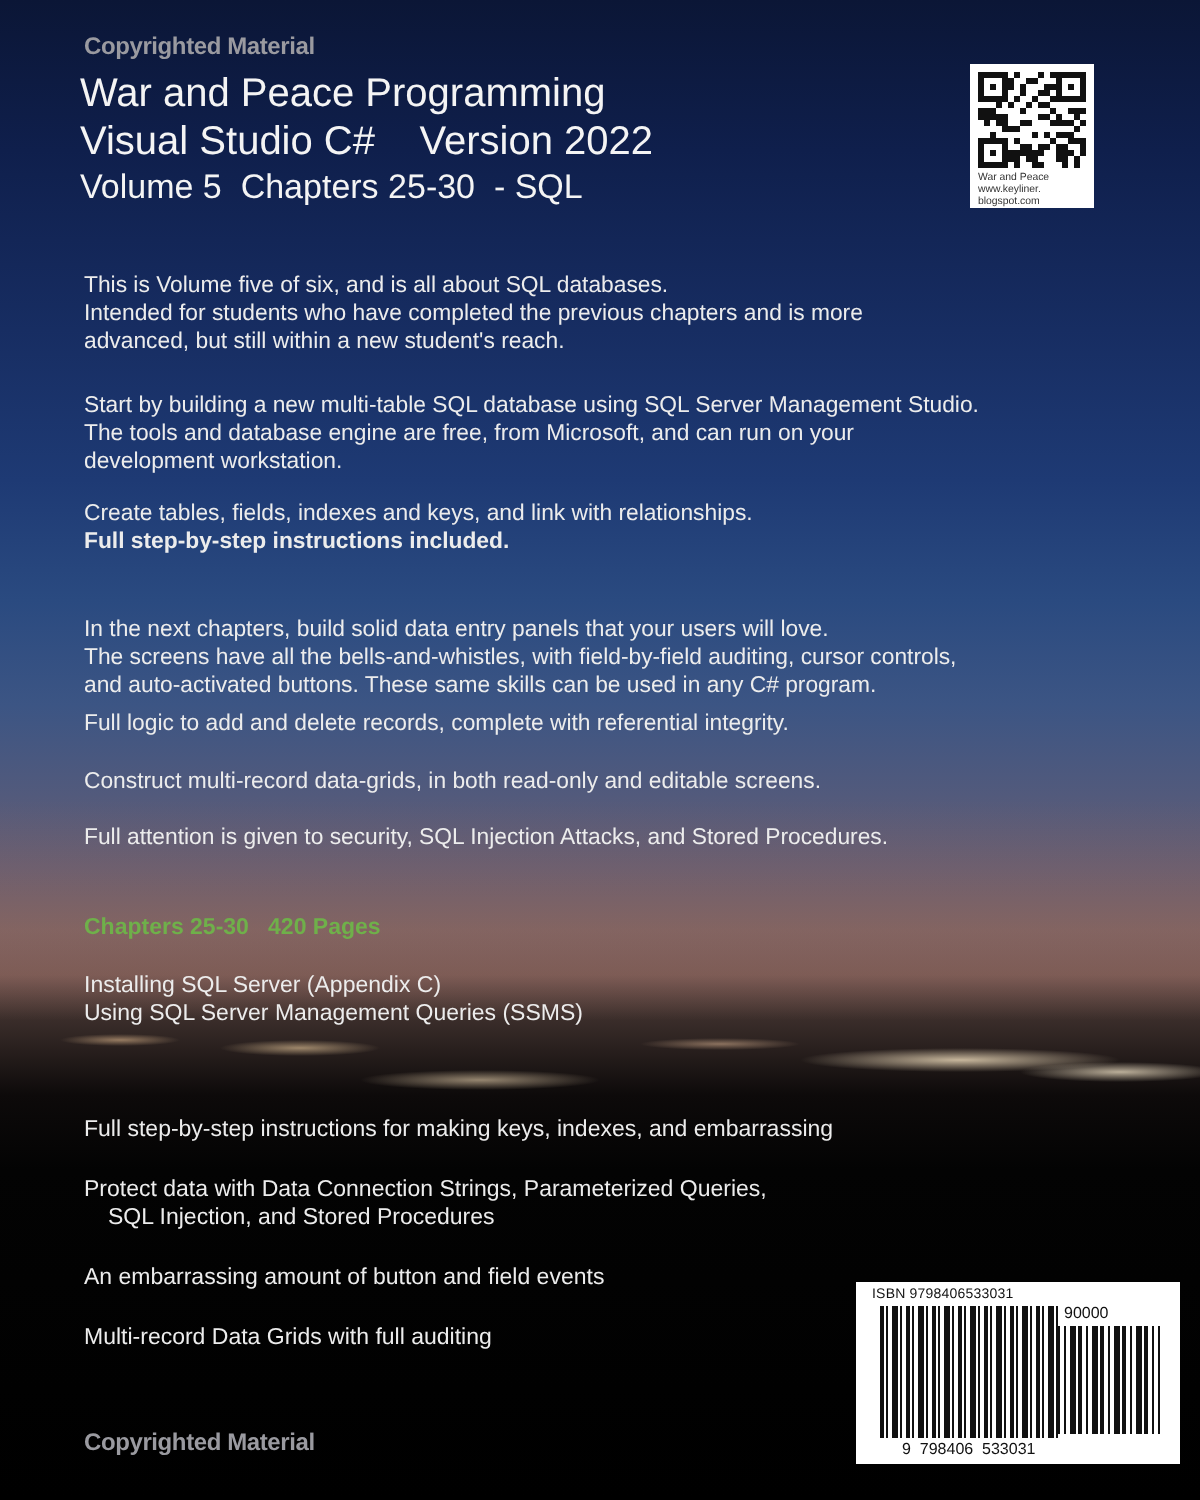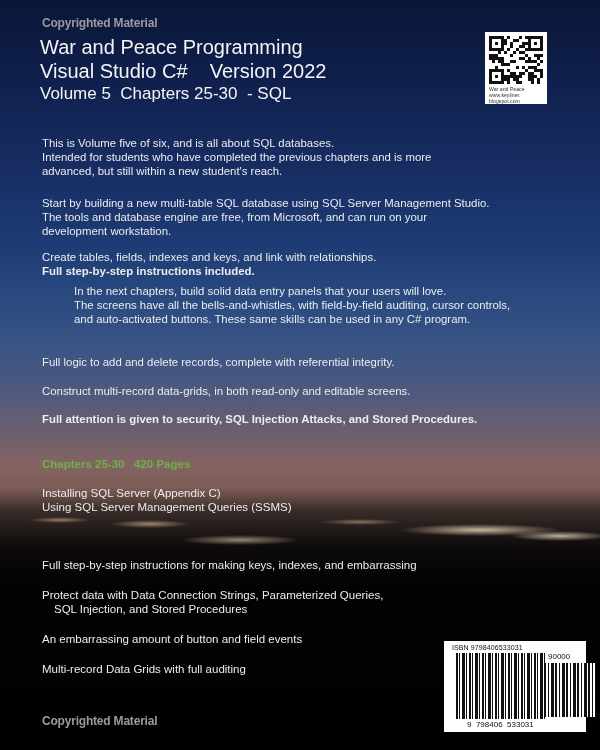--- a/index.html
+++ b/index.html
@@ -83,42 +83,42 @@
     .body-text {
       position: absolute; left: 42px;
       font-size: 11.4px; line-height: 14px; color: #ececec;
     }
     .body-text p { margin: 0; }
     .body-text .bold { font-weight: bold; }
 
     .p1 { top: 136px; }
     .p2 { top: 196px; }
     .p3 { top: 250px; }
-    .p4 { top: 284px; margin-left: 32px; }
+    .p4 { top: 308px; }
     .p5 { top: 355px; }
     .p6 { top: 384px; }
-    .p7 { top: 412px; font-weight: bold; }
+    .p7 { top: 412px; }
 
     .chapters {
       position: absolute; left: 42px; top: 458px;
       font-size: 11.5px; font-weight: bold; color: #6fb04a;
       white-space: pre;
     }
     .install-list { position: absolute; left: 42px; top: 486px; font-size: 11.5px; line-height: 14px; color: #ececec; }
 
     .features { position: absolute; left: 42px; font-size: 11.5px; line-height: 14px; color: #ececec; }
     .f1 { top: 558px; }
     .f2 { top: 588px; }
     .f2 .indent { padding-left: 12px; }
     .f3 { top: 632px; }
     .f4 { top: 662px; text-align: right; }
 
     .barcode-box {
-      position: absolute; left: 444px; top: 641px;
-      width: 142px; height: 91px;
+      position: absolute; left: 428px; top: 641px;
+      width: 162px; height: 91px;
       background: #fff;
       color: #111;
     }
     .isbn-label {
       position: absolute; left: 8px; top: 3px;
       font-size: 7px; color: #111; letter-spacing: 0.1px;
     }
     .price-label {
       position: absolute; left: 104px; top: 11px;
       font-size: 8px; color: #111;

